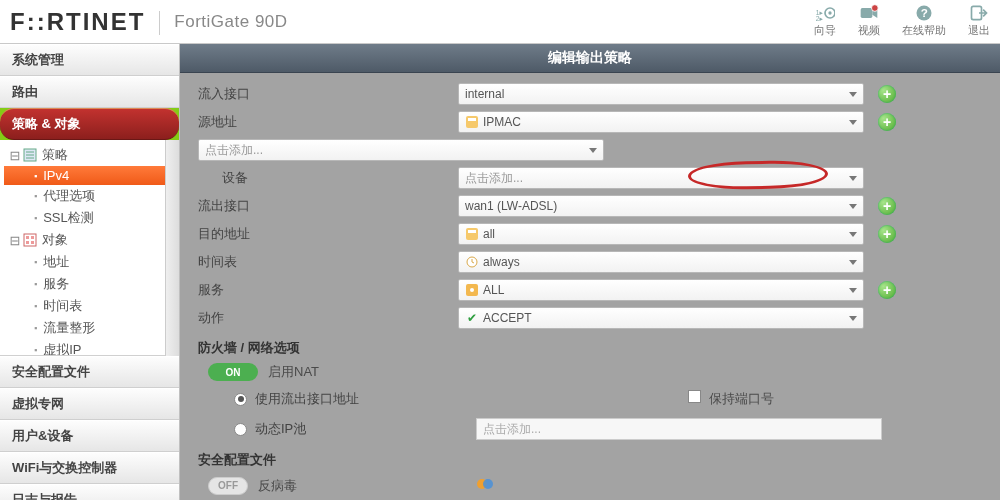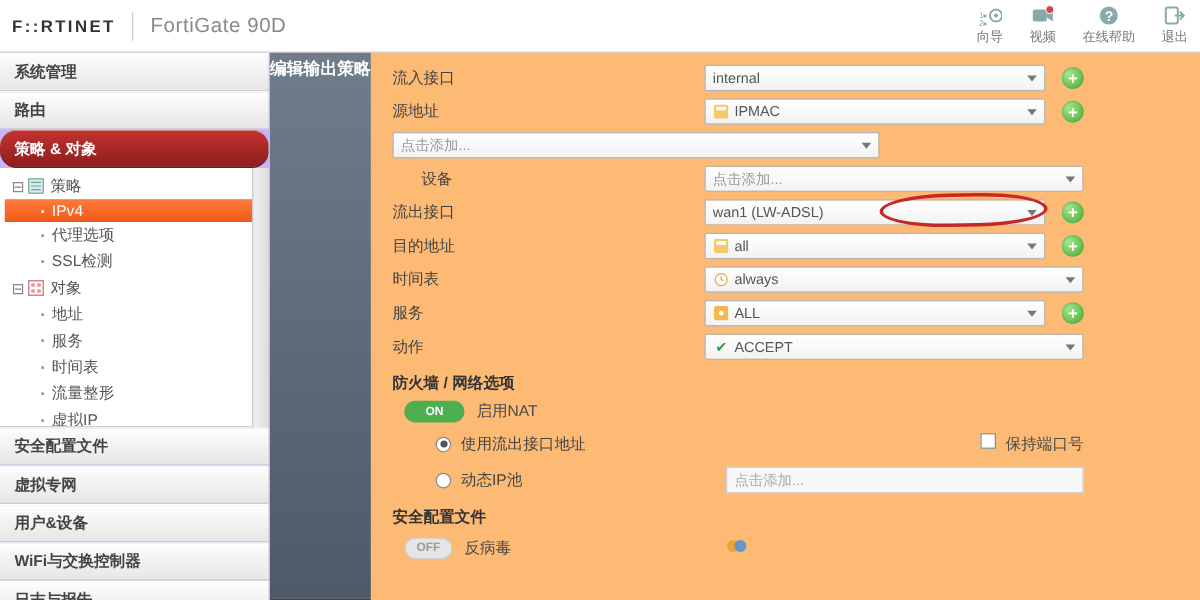--- a/index.html
+++ b/index.html
@@ -1,46 +1,46 @@
 <!DOCTYPE html>
 <html><head>
 <meta charset="utf-8">
 <style>
   * { box-sizing: border-box; margin: 0; padding: 0; font-family: Arial, "Microsoft YaHei", sans-serif; }
   body { background: #fff; width: 1000px; height: 500px; overflow: hidden; color: #4a4a4a; font-size: 13px; }
 
   
   .topbar { height: 44px; border-bottom: 1px solid #c9c9c9; display: flex; align-items: center; padding: 0 10px; background: #fff; position: relative; }
-  .logo { font-weight: 900; font-size: 14px; letter-spacing: 2px; color: #333; }
+  .logo { font-weight: 900; font-size: 24px; letter-spacing: 2px; color: #333; }
   .logo .sep { display:inline-block; width:1px; height:24px; background:#ccc; margin:0 14px; vertical-align:middle; }
   .model { font-size: 17px; color: #888; font-weight: 400; letter-spacing: 0.5px; }
   .header-tools { position:absolute; right:10px; top:3px; display:flex; gap:22px; }
   .htool { display:flex; flex-direction:column; align-items:center; font-size:11px; color:#777; cursor:pointer; }
   .htool svg { width:20px; height:20px; }
 
   
   .main { display:flex; height:456px; }
 
   
-  .sidebar { width:225px; border-right:1px solid #c0c0c0; background:#c4b5fd; display:flex; flex-direction:column; }
+  .sidebar { width:180px; border-right:1px solid #c0c0c0; background:#84cc16; display:flex; flex-direction:column; }
   .sidepanel { flex:1; overflow:hidden; }
   .acc-item { background: linear-gradient(#fdfdfd,#e6e6e6); border-top:1px solid #fff; border-bottom:1px solid #cfcfcf; padding:6px 12px; font-size:13px; color:#444; font-weight:700; cursor:pointer; }
   .acc-item.sel { background: linear-gradient(#c2322f,#8c1f1d); color:#fff; border-top:1px solid #d85; border-bottom:1px solid #6a1715;border-radius:14px; }
   .tree { background:#fff; padding:4px 0 4px 4px; border-bottom:1px solid #d0d0d0; height:216px; overflow:hidden; }
   .tree-row { display:flex; align-items:center; padding:2px 0 2px 4px; font-size:13px; color:#555; cursor:pointer; }
   .tree-row .tg { width:14px; text-align:center; color:#888; }
   .tree-row .ico { width:16px; height:14px; margin-right:4px; display:inline-flex; align-items:center; justify-content:center; }
   .tree-row.child { padding-left:30px; }
   .tree-row.child::before { content:"▪"; color:#999; margin-right:6px; font-size:9px; }
   .tree-row.selected { background: linear-gradient(#ff7a3a,#f05a18); color:#fff; }
   .tree-row.selected::before { color:#fff; }
   .scrollbar { width:14px; background: linear-gradient(90deg,#efefef,#ddd); border-left:1px solid #ccc; }
 
   
-  .content { flex:1; background:#fdba74; display:flex; flex-direction:row; }
+  .content { flex:1; background:#a3a3a3; display:flex; flex-direction:column; }
   .panel-title { background: linear-gradient(#6f7c89,#4e5a67); color:#fff; text-align:center; padding:5px 0; font-size:14px; font-weight:700; border-bottom:1px solid #3a4450; }
   .form-area { padding:10px 18px; overflow:hidden; }
   .frow { display:flex; align-items:center; margin-bottom:6px; }
   .flabel { width:260px; font-size:13px; color:#444; }
   .flabel.indent { padding-left:24px; }
   .fcontrol { flex:1; display:flex; align-items:center; gap:14px; }
   .dd { flex:1; max-width:406px; height:22px; border:1px solid #b7b7b7; border-radius:2px; background:linear-gradient(#fff,#f2f2f2); display:flex; align-items:center; padding:0 6px; font-size:12px; color:#555; position:relative; cursor:pointer; }
   .dd::after { content:""; position:absolute; right:6px; top:8px; border-left:4px solid transparent; border-right:4px solid transparent; border-top:5px solid #777; }
   .dd .picon { width:14px; height:14px; margin-right:4px; display:inline-flex; align-items:center; justify-content:center; }
   .dd.placeholder { color:#999; }

